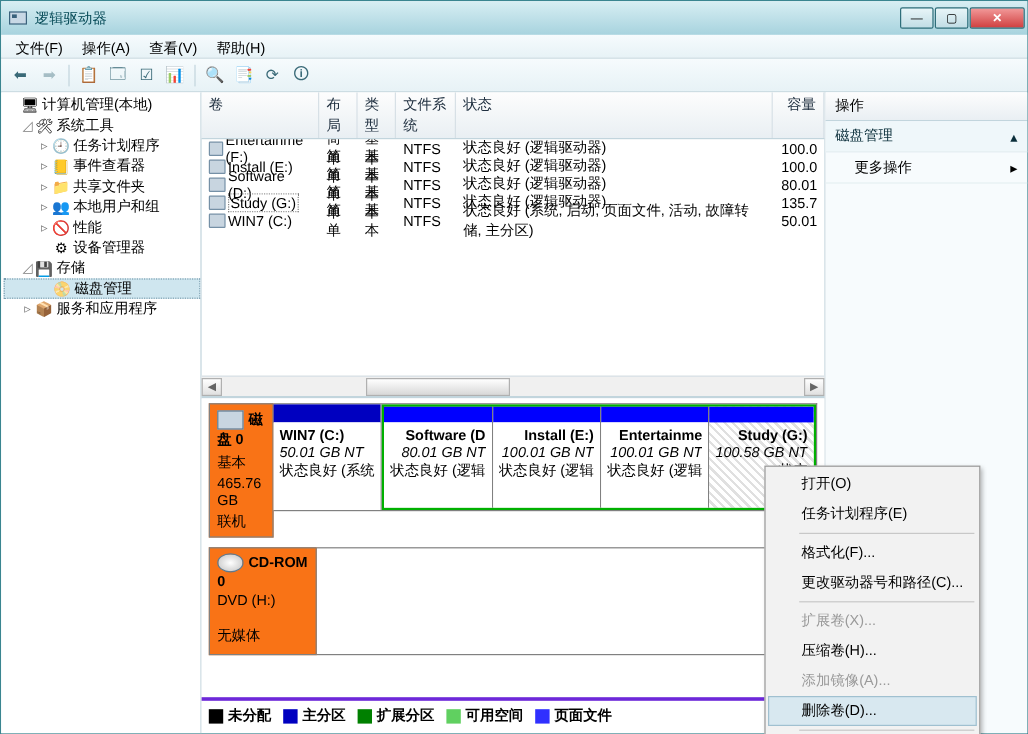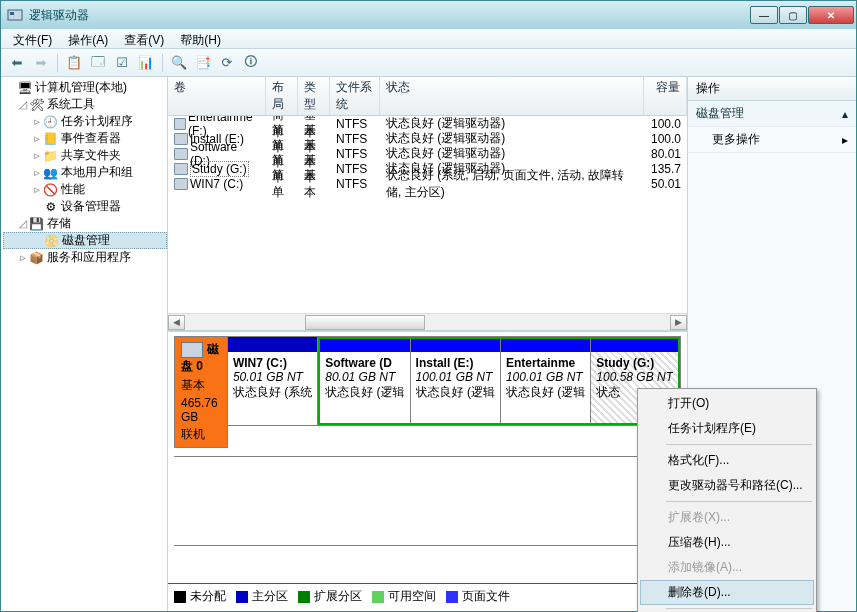--- a/index.html
+++ b/index.html
@@ -64,22 +64,22 @@
 .part { flex:1; border-right:1px solid #808080; position:relative; }
 .part:last-child { border-right:none; }
 .part .phead { height:15px; }
 .part.primary .phead { background:#0000c0; }
 .part .pbody { padding:4px 5px; background:#fff; height:73px; }
 .part .pname { font-weight:bold; white-space:nowrap; overflow:hidden; }
 .part .psz { white-space:nowrap; overflow:hidden;font-style:italic; }
 .part .pstat { white-space:nowrap; overflow:hidden; }
 .ext-border { border:2px solid #00b000; flex:1; display:flex; }
 .ext-border .part .phead { height:13px; background:#0000ff; }
-.ext-border .part .pbody { height:71px; }
-.legend { border-top:1px solid #6d28d9; padding:4px 6px 6px; display:flex; gap:10px; align-items:center; background:#fff; }
+.ext-border .part .pbody { height:71px;text-align:right; }
+.legend { border-top:3px solid #6d28d9; padding:4px 6px 6px; display:flex; gap:10px; align-items:center; background:#fff;font-weight:bold; }
 .legend .litem { display:flex; align-items:center; gap:4px; }
 .legend .sw { width:12px; height:12px; }
 .actions { width: 168px; background:#f7fbfd; }
 .actions .ahdr { background: linear-gradient(#fdfdfd,#e9eff3); border-bottom:1px solid #c2d5dd; padding:3px 8px; }
 .actions .asec { padding:4px 8px; border-bottom:1px solid #e5eef2; display:flex; justify-content:space-between; align-items:center; }
 .actions .asec.title { font-weight:normal; color:#0a2e3a; background:#eff7fa; }
 .ctxmenu { position:absolute; left:637px; top:388px; width:180px; background:#f2f2f2; border:1px solid #989898; box-shadow:2px 2px 4px rgba(0,0,0,0.3); padding:2px; z-index:100; }
 .ctxmenu .mitem { padding:4px 22px 4px 28px; white-space:nowrap; }
 .ctxmenu .mitem.disabled { color:#9a9a9a; }
 .ctxmenu .mitem.hover { background:#d8e8f0; border:1px solid #a0c0d0; padding:3px 37px 3px 27px; }
@@ -338,20 +338,25 @@
                   <div class="pname">Study  (G:)</div>
                   <div class="psz">100.58 GB NT</div>
                   <div class="pstat">状态</div>
                 </div>
               </div>
             </div>
           </div>
         </div>
 
         <div class="diskrow">
+          <div class="diskinfo">
+            <div><span class="dicn cd"></span><span class="dtxt">CD-ROM 0</span></div>
+            <div class="dline">DVD (H:)</div>
+            <div class="dline" style="margin-top:14px">无媒体</div>
+          </div>
           <div class="parts" style="height:90px"></div>
         </div>
       </div>
 
       <div class="legend">
         <div class="litem">
             <span class="sw" style="background:#000"></span>
             <span>未分配</span>
           </div>
         <div class="litem">

